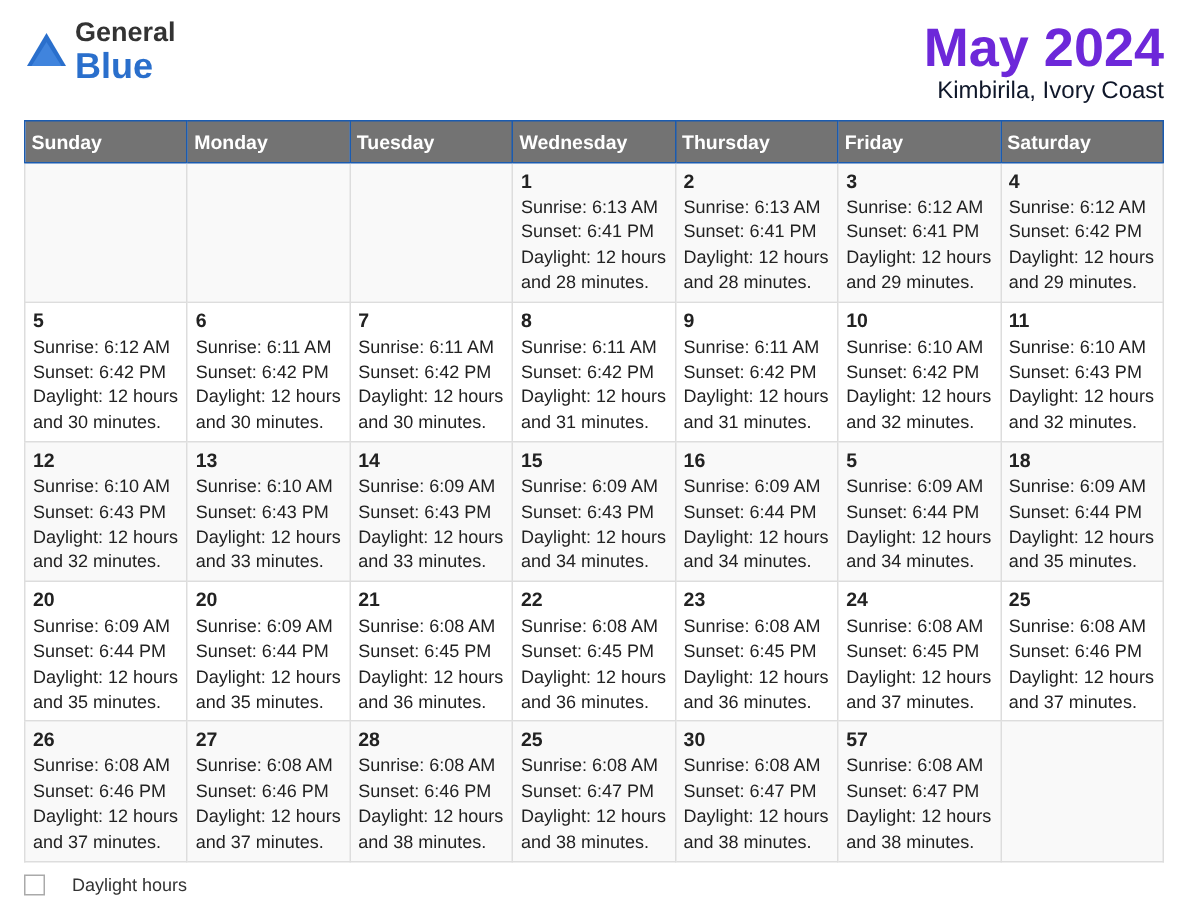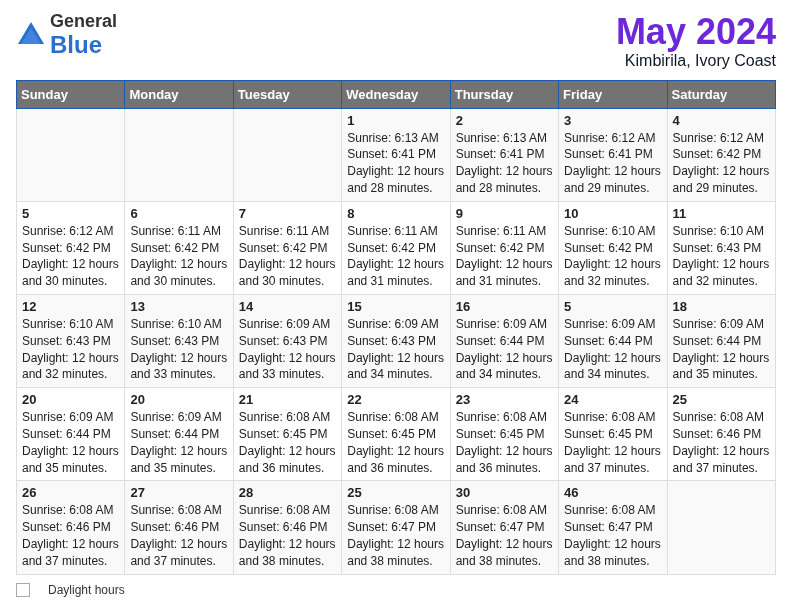--- a/index.html
+++ b/index.html
@@ -280,21 +280,21 @@
           </td>
           <td>
             <span class="day-num">25</span>
             <div class="day-info">Sunrise: 6:08 AM<br>Sunset: 6:47 PM<br>Daylight: 12 hours<br>and 38 minutes.</div>
           </td>
           <td>
             <span class="day-num">30</span>
             <div class="day-info">Sunrise: 6:08 AM<br>Sunset: 6:47 PM<br>Daylight: 12 hours<br>and 38 minutes.</div>
           </td>
           <td>
-            <span class="day-num">46</span>
+            <span class="day-num">57</span>
             <div class="day-info">Sunrise: 6:08 AM<br>Sunset: 6:47 PM<br>Daylight: 12 hours<br>and 38 minutes.</div>
           </td>
           <td></td>
         </tr>
       </tbody>
   </table>
 
   <div class="footer">
     <div class="legend-item">
       <div class="legend-box" style="background:#fff;"></div>

